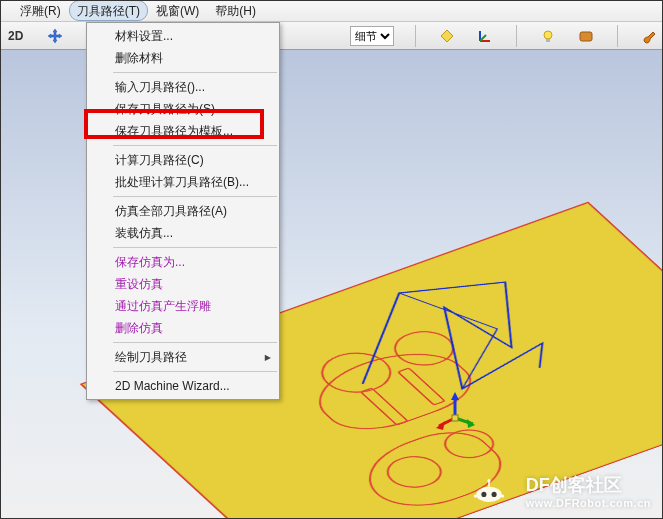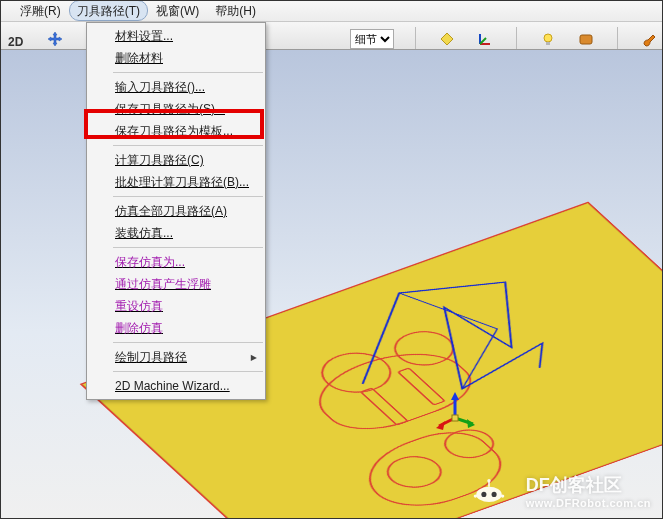--- a/index.html
+++ b/index.html
@@ -2,37 +2,37 @@
 <html><head>
 <meta charset="utf-8">
 <style>
   * { box-sizing: border-box; margin: 0; padding: 0; font-family: "Microsoft YaHei", sans-serif; }
   body { width: 663px; height: 519px; overflow: hidden; position: relative; background: #fff; }
 
   .menubar { height: 22px; background: linear-gradient(#f8f8f8,#ececec); border-bottom: 1px solid #c8c8c8; display: flex; padding-left: 12px; font-size: 12px; color: #222; }
   .menubar .item { padding: 3px 8px; cursor: default; }
   .menubar .item.active { background: #d8e4f2; border: 1px solid #8fa8c8; border-radius: 10px; padding: 2px 7px; }
 
-  .toolbar { height: 28px; background: linear-gradient(#f6f6f6,#e4e4e4); border-bottom: 1px solid #9a9a9a; display: flex; align-items: flex-end; padding: 0 4px; font-size: 12px; gap: 18px; position: relative; }
+  .toolbar { height: 28px; background: linear-gradient(#f6f6f6,#e4e4e4); border-bottom: 1px solid #9a9a9a; display: flex; align-items: center; padding: 0 4px; font-size: 12px; gap: 18px; position: relative; }
   .toolbar .sep { width: 1px; height: 22px; background: #bbb; margin: 0 3px; }
   .toolbar .lbl2d { font-weight: bold; color: #333; padding: 0 4px; }
   .toolbar .ico { width: 20px; height: 20px; display: flex; align-items: center; justify-content: center; border: 1px solid transparent; }
   .toolbar select { font-size: 11px; height: 20px; border: 1px solid #aaa; background: #fff; }
 
   .viewport { position: absolute; left: 0; right: 0; top: 50px; bottom: 0; background: linear-gradient(#b9c6dd 0%, #e3eaf3 60%, #f0f0f0 100%); overflow: hidden; }
 
   .board { position: absolute; left: 140px; top: 140px; width: 600px; height: 400px; transform: rotateX(55deg) rotateZ(-32deg); transform-style: preserve-3d; }
   .surface { position: absolute; inset: 0; background: #e6cf3a; border: 2px solid #d43; box-shadow: inset 0 0 0 1px rgba(0,0,0,.08); }
   .carve { position: absolute; border: 2px solid #d43; border-radius: 50%; }
 
   .toolpath { position: absolute; inset: 0; pointer-events: none; }
 
   .axis-gizmo { position: absolute; left: 435px; top: 340px; width: 40px; height: 40px; pointer-events: none; }
 
-  .dropdown { position: absolute; left: 86px; top: 22px; width: 180px; background: #f4f4f4; border: 1px solid #9a9a9a; box-shadow: 2px 2px 4px rgba(0,0,0,.25); font-size: 12px; padding: 2px 0; z-index: 10; text-decoration: underline; }
+  .dropdown { position: absolute; left: 86px; top: 22px; width: 194px; background: #f4f4f4; border: 1px solid #9a9a9a; box-shadow: 2px 2px 4px rgba(0,0,0,.25); font-size: 12px; padding: 2px 0; z-index: 10; }
   .dropdown .mrow { display: flex; align-items: center; height: 22px; padding: 0 22px 0 28px; position: relative; color: #222; cursor: default; white-space: nowrap; }
   .dropdown .mrow.disabled { color: #a21caf; }
   .dropdown .mrow.sub::after { content: "▶"; position: absolute; right: 8px; font-size: 8px; color: #444; }
   .dropdown .divider { height: 1px; background: #c8c8c8; margin: 3px 2px 3px 26px; }
   .highlight-box { position: absolute; border: 4px solid #e40000; pointer-events: none; z-index: 20; }
 
   .watermark { position: absolute; right: 12px; bottom: 10px; color: rgba(255,255,255,.92); font-weight: bold; text-align: left; font-size: 18px; text-shadow: 0 0 4px rgba(0,0,0,.25); display: flex; align-items: center; gap: 20px; z-index: 5; }
   .watermark .sub { font-size: 11px; font-weight: bold; display: block; letter-spacing: .5px; }
   .robot { width: 34px; height: 24px; position: relative; }
 
@@ -153,22 +153,22 @@
     <div class="mrow">保存刀具路径为(S)...</div>
     <div class="mrow">保存刀具路径为模板...</div>
     <div class="divider"></div>
     <div class="mrow">计算刀具路径(C)</div>
     <div class="mrow">批处理计算刀具路径(B)...</div>
     <div class="divider"></div>
     <div class="mrow">仿真全部刀具路径(A)</div>
     <div class="mrow">装载仿真...</div>
     <div class="divider"></div>
     <div class="mrow disabled">保存仿真为...</div>
+    <div class="mrow disabled">重设仿真</div>
     <div class="mrow disabled">通过仿真产生浮雕</div>
-    <div class="mrow disabled">重设仿真</div>
     <div class="mrow disabled">删除仿真</div>
     <div class="divider"></div>
     <div class="mrow sub">绘制刀具路径</div>
     <div class="divider"></div>
     <div class="mrow">2D Machine Wizard...</div>
   </div>
 
 <div class="highlight-box" style="left:84px; top:109px; width:180px; height:30px;"></div>
 
 <div class="border-frame"></div>

